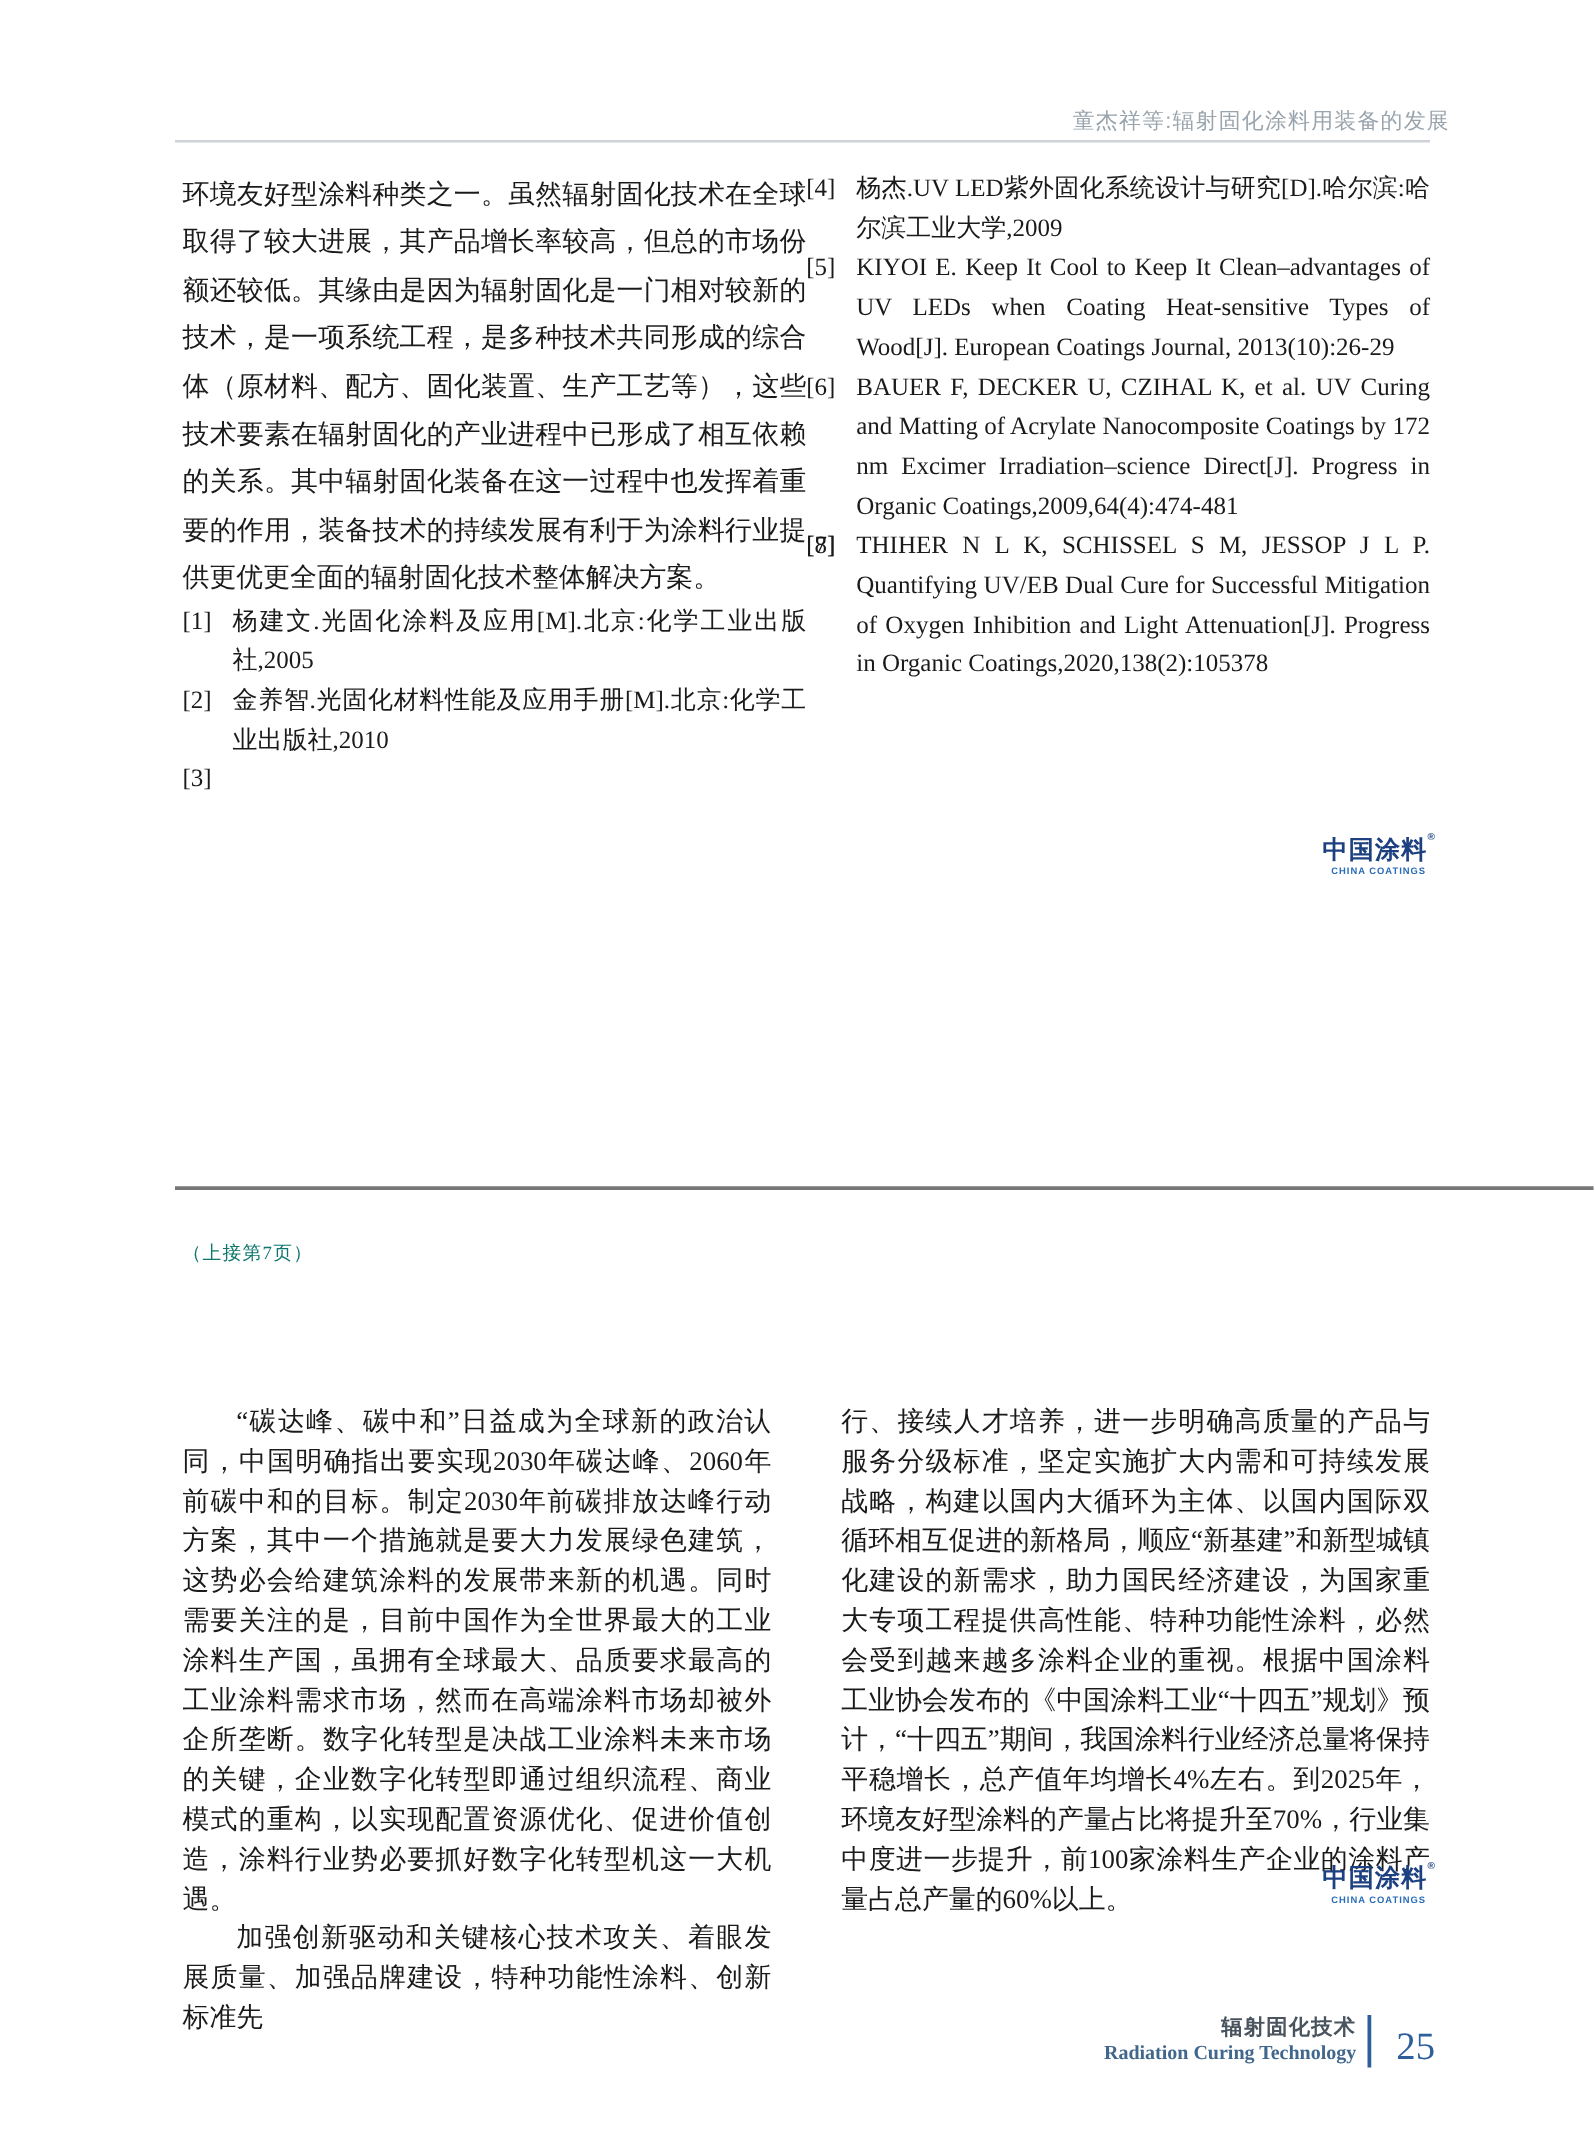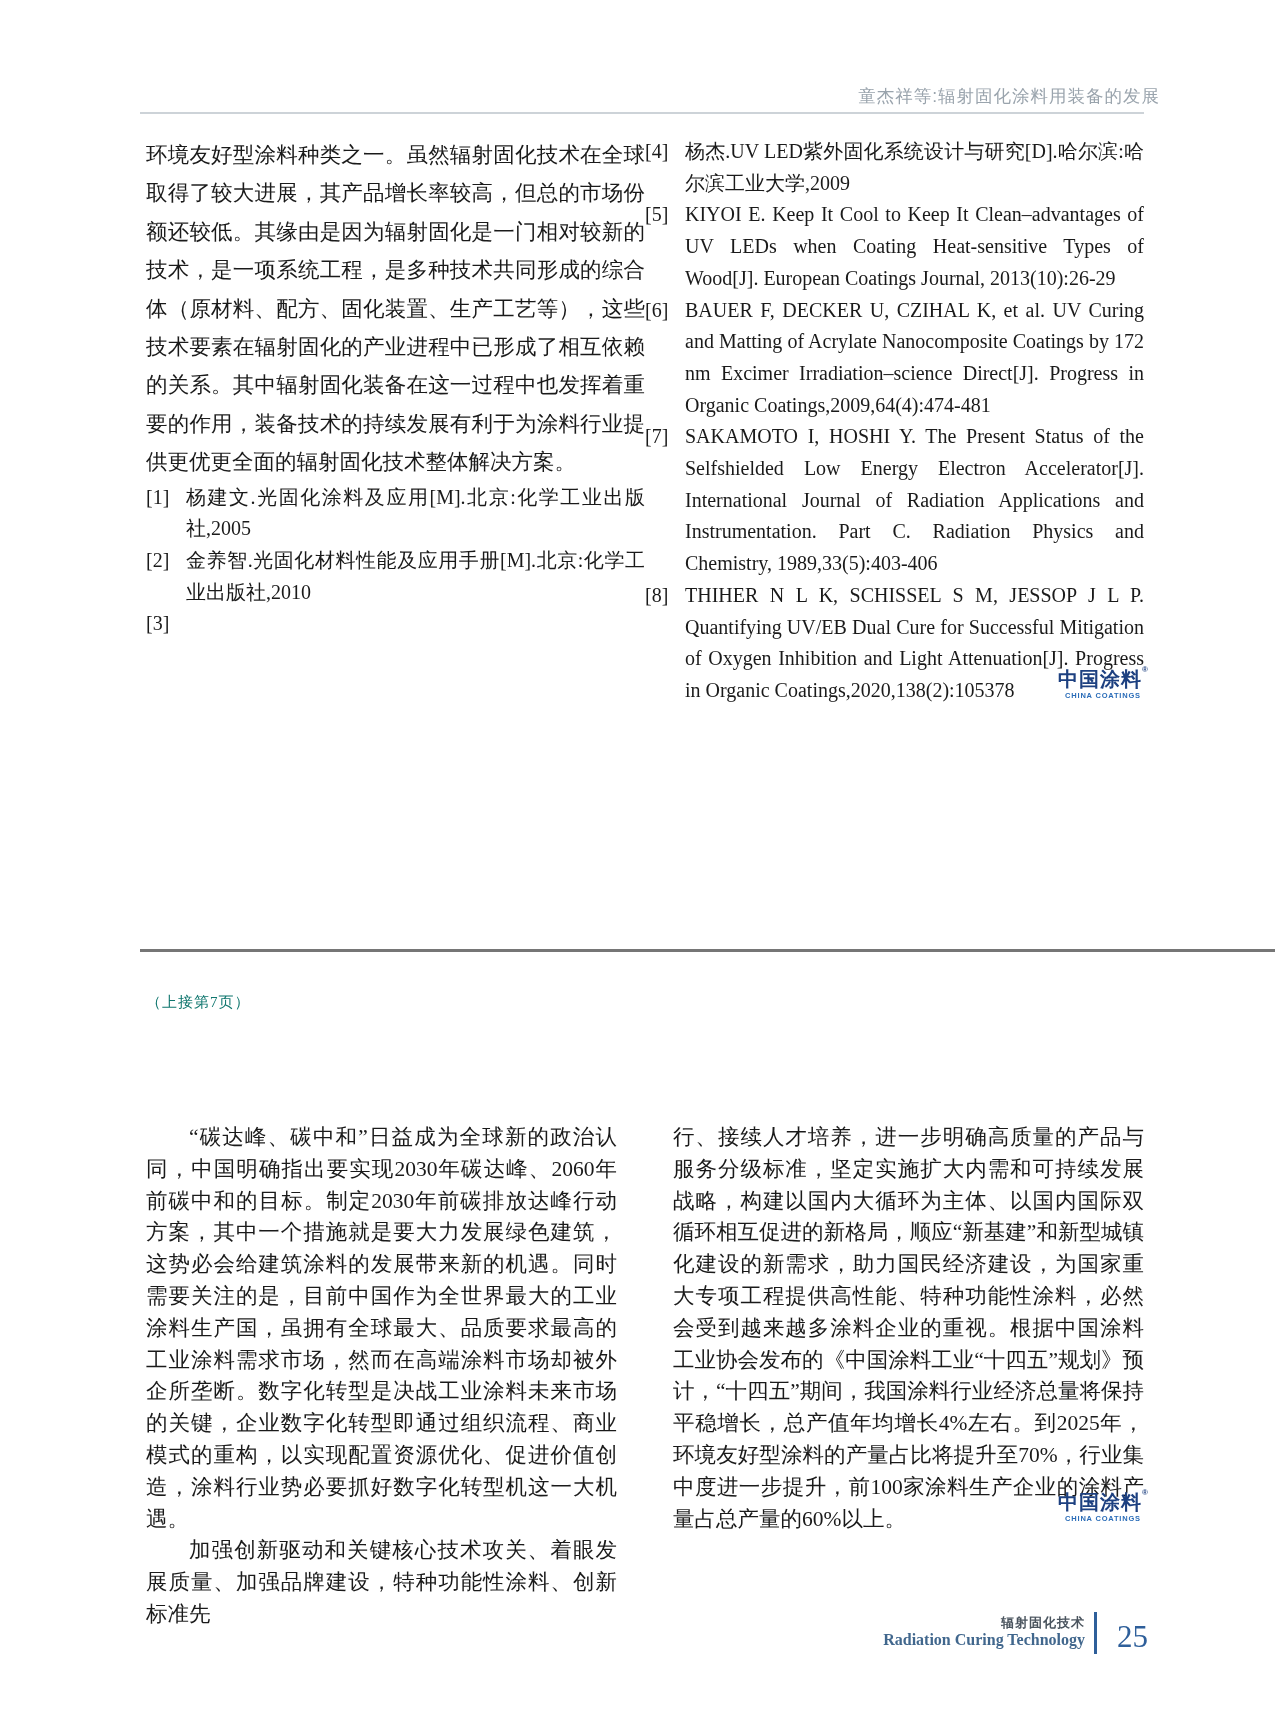--- a/index.html
+++ b/index.html
@@ -136,21 +136,21 @@
     position:absolute;
     top:1612px;
     right:145px;
     display:flex;
     align-items:center;
   }
   .footer-names{text-align:right;}
   .footer-cn{
     font-family:"Liberation Sans","DejaVu Sans",sans-serif;
     font-weight:bold;
-    font-size:13px;
+    font-size:17px;
     letter-spacing:1px;
     color:#4a545e;
     line-height:1.2;
     white-space:nowrap;
   }
   .footer-en{
     font-family:"Liberation Serif","DejaVu Serif",serif;
     font-weight:bold;
     font-size:16px;
     color:#41678d;
@@ -203,21 +203,20 @@
       <div class="ref">
         <span class="ref-num">[5]</span>
         <span>KIYOI E. Keep It Cool to Keep It Clean–advantages of UV LEDs when Coating Heat-sensitive Types of Wood[J]. European Coatings Journal, 2013(10):26-29</span>
       </div>
       <div class="ref">
         <span class="ref-num">[6]</span>
         <span>BAUER F, DECKER U, CZIHAL K, et al. UV Curing and Matting of Acrylate Nanocomposite Coatings by 172 nm Excimer Irradiation–science Direct[J]. Progress in Organic Coatings,2009,64(4):474-481</span>
       </div>
       <div class="ref">
         <span class="ref-num">[7]</span>
-        <span>SAKAMOTO I, HOSHI Y. The Present Status of the Selfshielded Low Energy Electron Accelerator[J]. International Journal of Radiation Applications and Instrumentation. Part C. Radiation Physics and Chemistry, 1989,33(5):403-406</span>
       </div>
       <div class="ref">
         <span class="ref-num">[8]</span>
         <span>THIHER N L K, SCHISSEL S M, JESSOP J L P. Quantifying UV/EB Dual Cure for Successful Mitigation of Oxygen Inhibition and Light Attenuation[J]. Progress in Organic Coatings,2020,138(2):105378</span>
       </div>
     </div>
   </div>
 
   <div class="cc-logo cc-logo-1">
     <div class="cc-cn"><span>中国涂料</span><span class="cc-reg">®</span></div>

